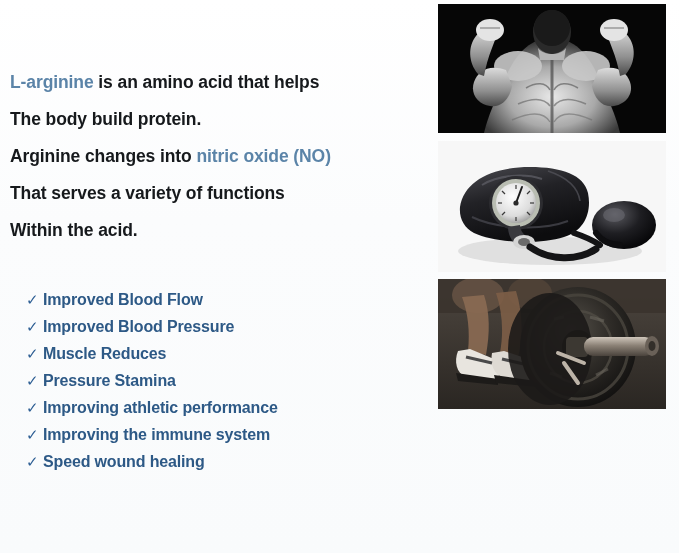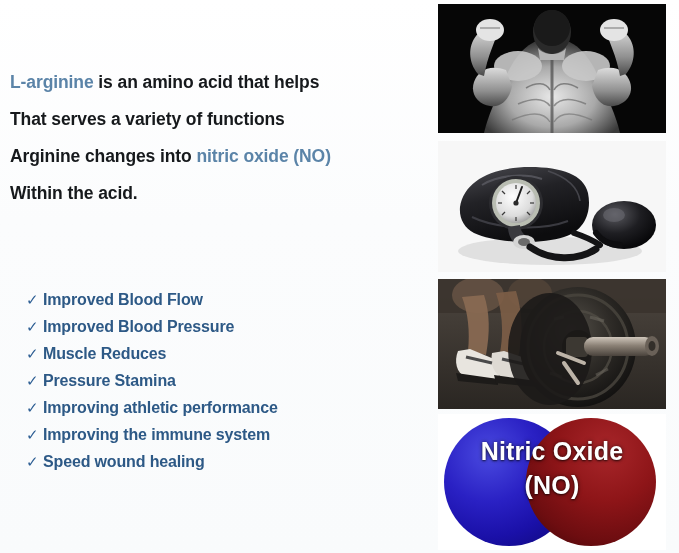--- a/index.html
+++ b/index.html
@@ -138,24 +138,27 @@
 
 <div id="infographic">
 
   <div class="text-column">
 
     <div class="para-block">
       <div class="para-line">
         <span class="hl">L-arginine</span><span> is an amino acid that helps</span>
       </div>
       <div class="para-line">
+        <span>The body build protein.</span>
+      </div>
+      <div class="para-line">
+        <span>Arginine changes into </span><span class="hl">nitric oxide (NO)</span>
+      </div>
+      <div class="para-line">
         <span>That serves a variety of functions</span>
-      </div>
-      <div class="para-line">
-        <span>Arginine changes into </span><span class="hl">nitric oxide (NO)</span>
       </div>
       <div class="para-line">
         <span>Within the acid.</span>
       </div>
     </div>
 
     <div class="bullet-block">
       <div class="bullet-row">
         <span class="check-icon">✓</span>
         <span class="bullet-label">Improved Blood Flow</span>
@@ -350,25 +353,15 @@
 
         <rect x="146" y="58" width="70" height="19" rx="9" fill="url(#barGrad)"></rect>
         <ellipse cx="214" cy="67" rx="7" ry="10" fill="#6a6158"></ellipse>
         <ellipse cx="214" cy="67" rx="3.5" ry="5" fill="#332f2a"></ellipse>
 
         <path d="M120 74 L146 84" stroke="#bdb4a8" stroke-width="4" stroke-linecap="round"></path>
         <path d="M126 84 L140 104" stroke="#bdb4a8" stroke-width="4" stroke-linecap="round"></path>
       </svg>
     </div>
 
-    <div class="photo-panel" id="panel-no">
-      <div class="no-graphic">
-        <div class="sphere sphere-blue"></div>
-        <div class="sphere sphere-red"></div>
-        <div class="no-text">
-          <div>Nitric Oxide</div>
-          <div class="no-sub">(NO)</div>
-        </div>
-      </div>
-    </div>
 
   </div>
 </div>
 
 </body></html>

